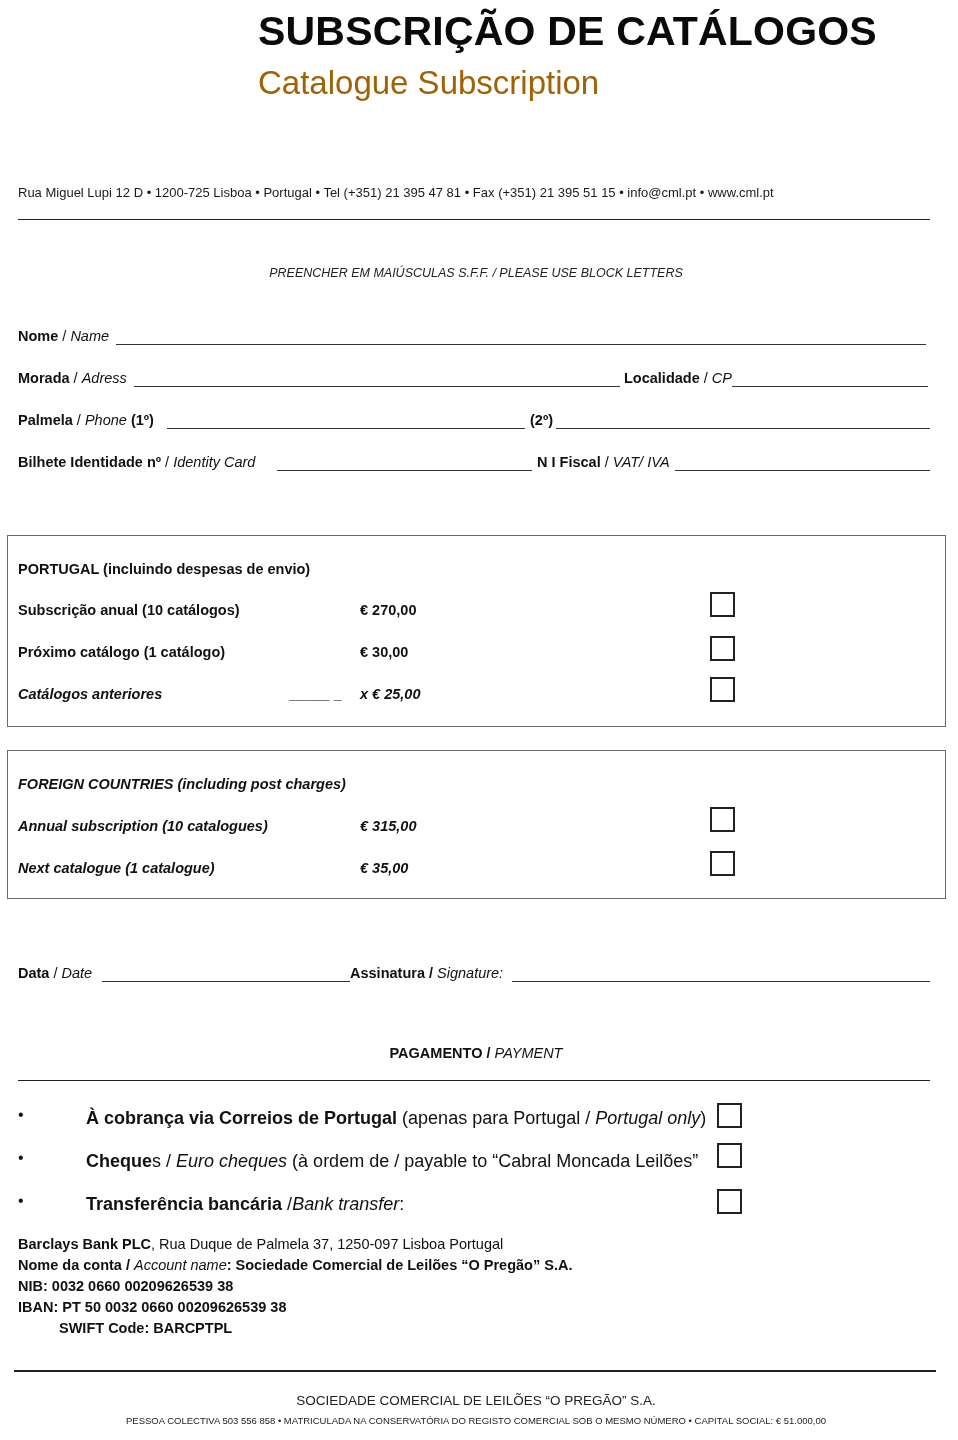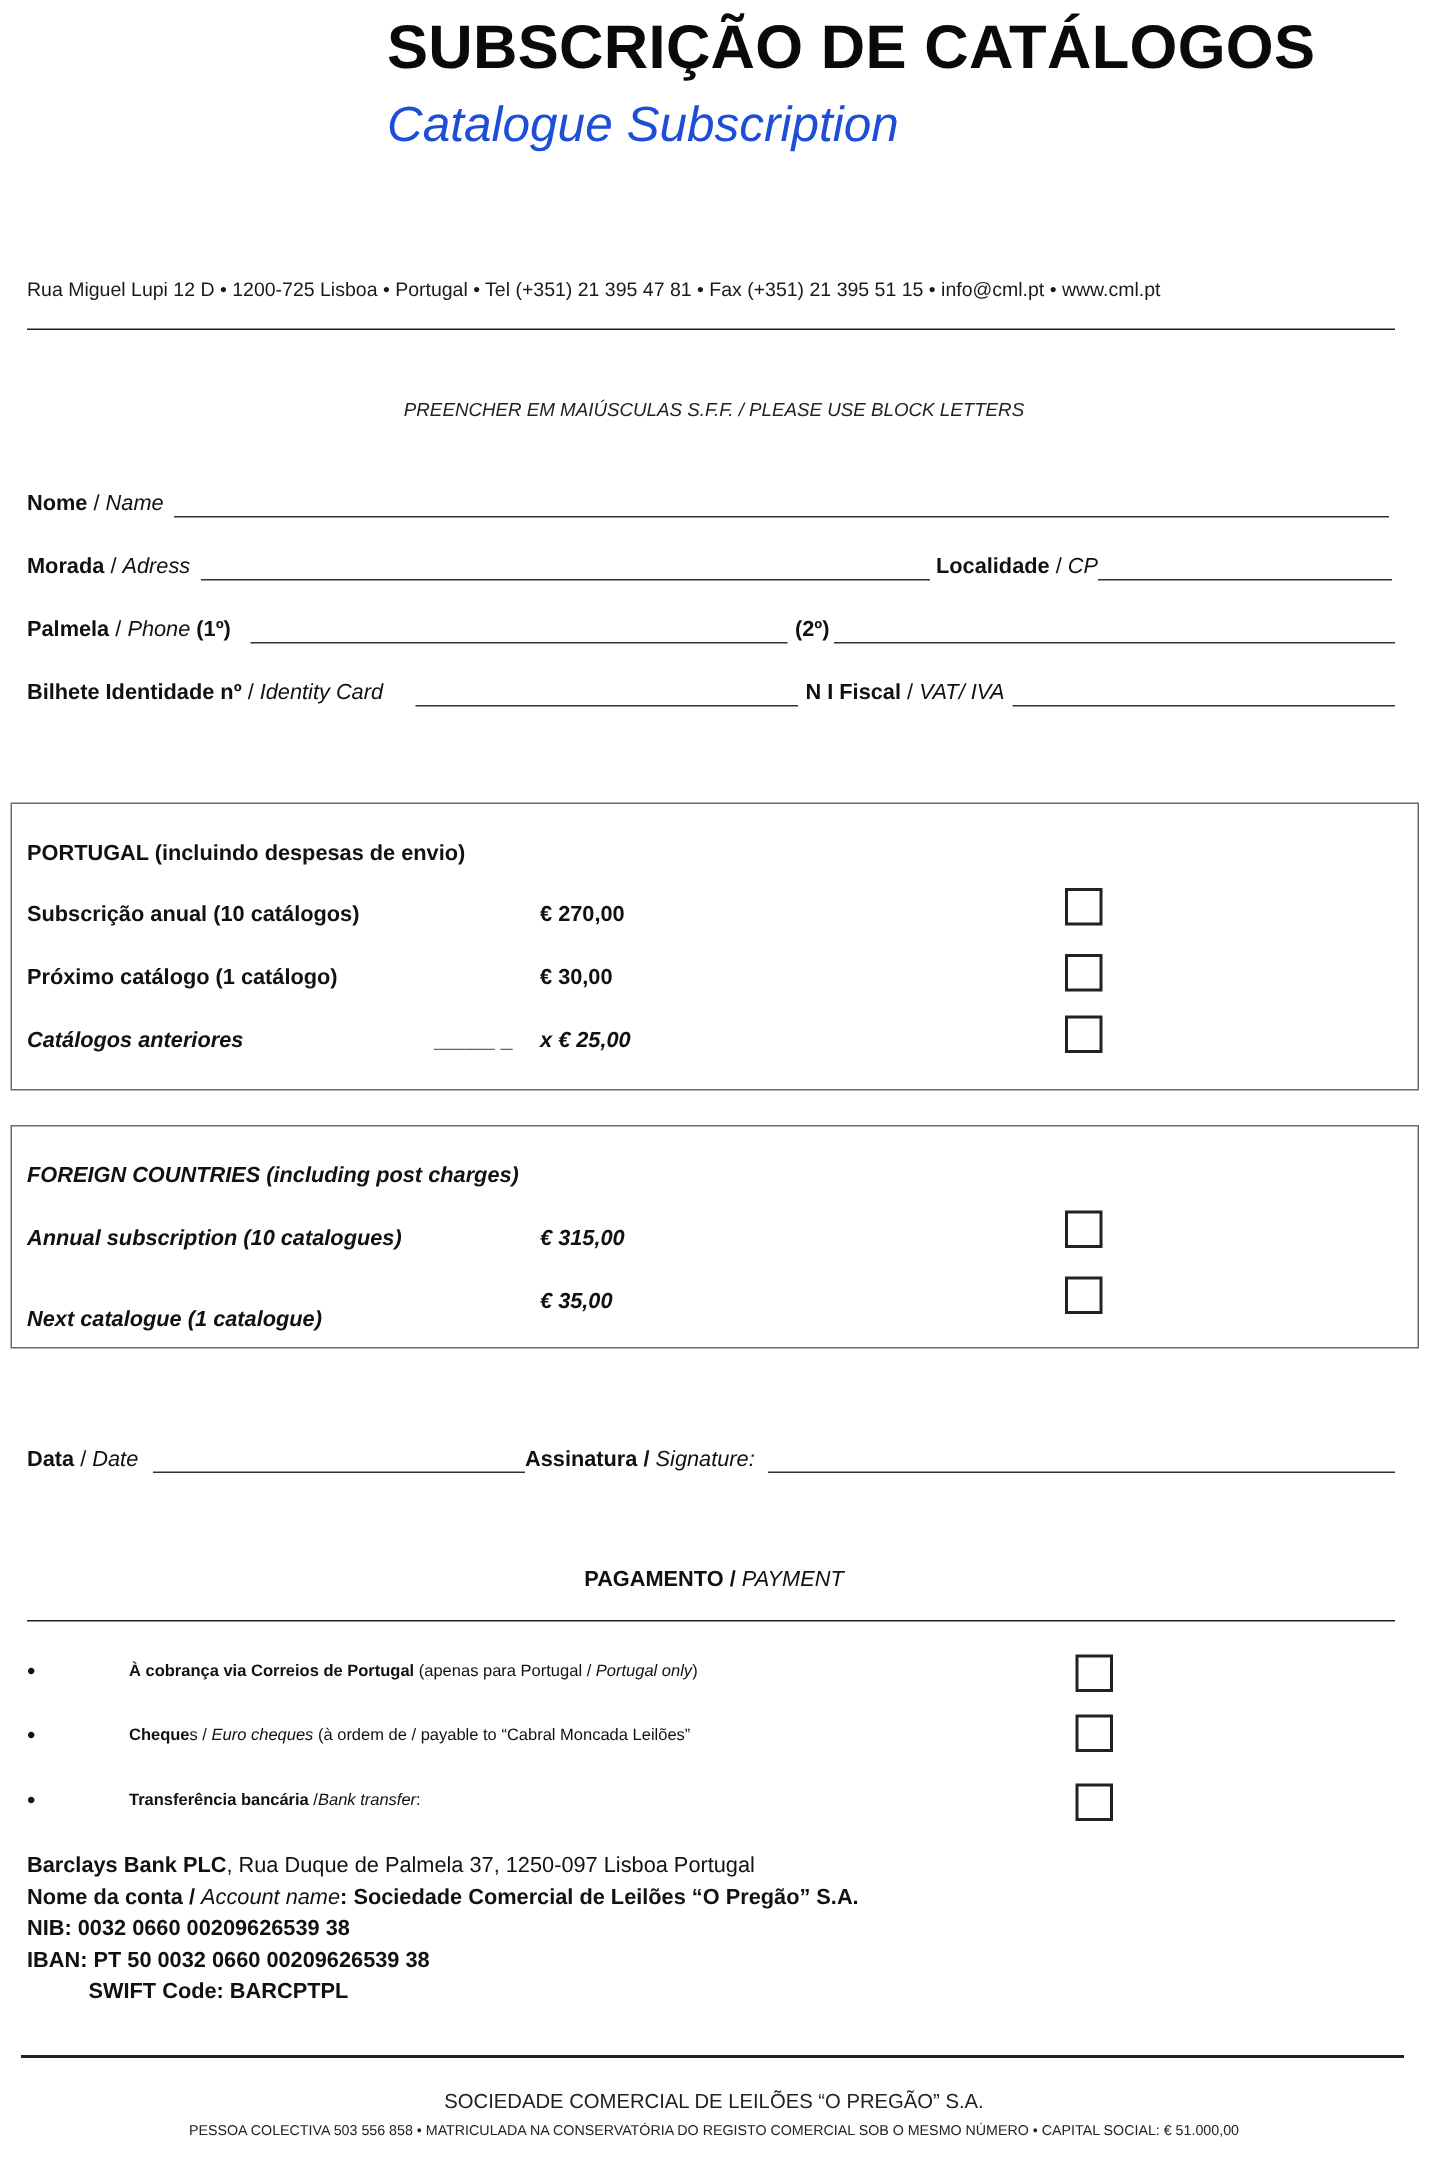--- a/index.html
+++ b/index.html
@@ -2,31 +2,31 @@
 <html><head>
 <meta charset="utf-8">
 <style>
   * { box-sizing: border-box; margin: 0; padding: 0; }
   html, body { width: 958px; height: 1440px; background: #ffffff; }
   body { position: relative; font-family: "Liberation Sans", sans-serif; color: #111; overflow: hidden; }
   .abs { position: absolute; white-space: nowrap; }
   .b { font-weight: bold; }
   .i { font-style: italic; }
   .title { left: 258px; top: 8px; font-size: 41px; font-weight: bold; letter-spacing: 0.2px; color: #0a0a0a; }
-  .subtitle { left: 258px; top: 64px; font-size: 33px; font-style: italic; color: #1d4ed8; }
+  .subtitle { left: 258px; top: 64px; font-size: 33px; color: #a16207; }
   .contact { left: 18px; top: 185px; font-size: 13px; color: #1a1a1a; }
   .rule { position: absolute; height: 0; border-top: 1.5px solid #222; }
   .notice { left: 0; width: 952px; top: 266px; text-align: center; font-size: 12.5px; font-style: italic; color: #222; }
   .row { font-size: 14.5px; color: #111; }
   .fill { position: absolute; border-bottom: 1px solid #333; height: 0; }
   .box { position: absolute; border: 1.5px solid #6b6b6b; }
   .chk { position: absolute; width: 25px; height: 25px; border: 2px solid #222; background: #fff; }
   .price { position: absolute; font-size: 14.5px; font-weight: bold; }
   .bullet { position: absolute; left: 18px; font-size: 16px; }
-  .pay { position: absolute; left: 86px; font-size: 11px; }
+  .pay { position: absolute; left: 86px; font-size: 18px; }
   .bank { position: absolute; left: 18px; font-size: 14.5px; }
   .foot1 { left: 0; width: 952px; top: 1393px; text-align: center; font-size: 13.5px; color: #222; }
   .foot2 { left: 0; width: 952px; top: 1415px; text-align: center; font-size: 9.5px; color: #222; }
 </style>
 </head>
 <body>
 
 <div class="abs title">SUBSCRIÇÃO DE CATÁLOGOS</div>
 <div class="abs subtitle">Catalogue Subscription</div>
 <div class="abs contact">Rua Miguel Lupi 12 D • 1200-725 Lisboa • Portugal • Tel (+351) 21 395 47 81 • Fax (+351) 21 395 51 15 • info@cml.pt • www.cml.pt</div>
@@ -80,21 +80,21 @@
 <div class="price i" style="left:360px; top:686px;">x € 25,00</div>
 <div class="chk" style="left:710px; top:677px;"></div>
 
 <div class="box" style="left:7px; top:750px; width:939px; height:149px;"></div>
 <div class="abs row b i" style="left:18px; top:776px;">FOREIGN COUNTRIES (including post charges)</div>
 
 <div class="abs row b i" style="left:18px; top:818px;">Annual subscription (10 catalogues)</div>
 <div class="price i" style="left:360px; top:818px;">€ 315,00</div>
 <div class="chk" style="left:710px; top:807px;"></div>
 
-<div class="abs row b i" style="left:18px; top:860px;margin-top:12px;">Next catalogue (1 catalogue)</div>
+<div class="abs row b i" style="left:18px; top:860px;">Next catalogue (1 catalogue)</div>
 <div class="price i" style="left:360px; top:860px;">€ 35,00</div>
 <div class="chk" style="left:710px; top:851px;"></div>
 
 <div class="abs row" style="left:18px; top:965px;">
   <span class="b">Data</span><span> / </span><span class="i">Date</span>
 </div>
 <div class="fill" style="left:102px; width:248px; top:981px;"></div>
 <div class="abs row" style="left:350px; top:965px;">
   <span class="b">Assinatura</span><span class="b"> / </span><span class="i">Signature:</span>
 </div>

